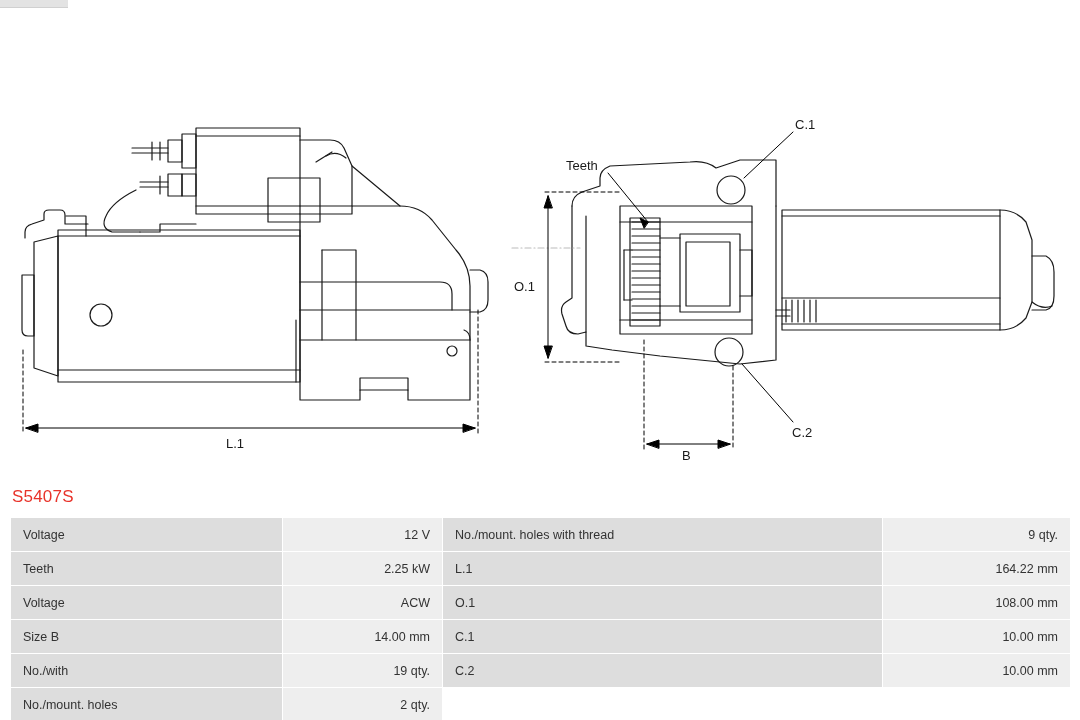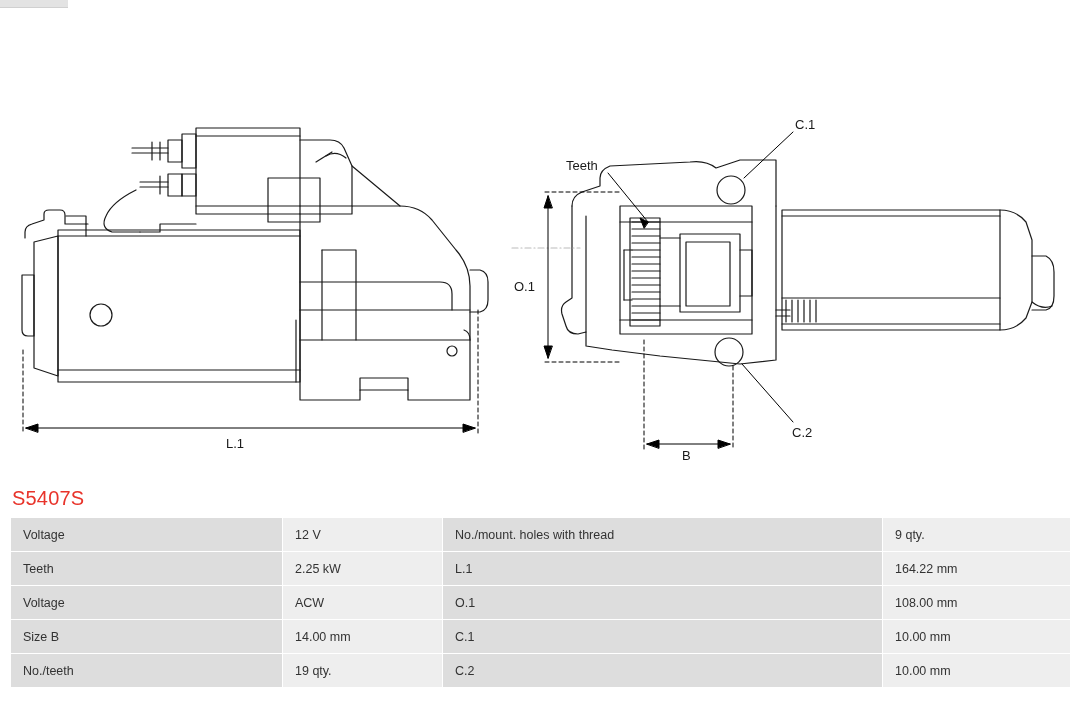--- a/index.html
+++ b/index.html
@@ -37,21 +37,21 @@
     width: 1080px;
     height: 465px;
   }
   .drawing-area svg {
     display: block;
   }
   .part-number {
     position: absolute;
     left: 12px;
     top: 487px;
-    font-size: 20px;
+    font-size: 17px;
     color: #e8332a;
     font-family: "Liberation Sans", sans-serif;
     letter-spacing: 0.2px;
   }
   table.spec {
     position: absolute;
     left: 10px;
     top: 517px;
     width: 1060px;
     border-collapse: collapse;
@@ -63,20 +63,21 @@
     height: 33px;
     padding: 0 12px;
     background: #dddddd;
     color: #333333;
     white-space: nowrap;
     overflow: hidden;
   }
   table.spec td.label {
   }
   table.spec td.value {
+    text-align: right;
     background: #eeeeee;
   }
   table.spec td.empty {
     background: #ffffff;
     border: 1px solid #ffffff;
   }
   col.c1 { width: 272px; }
   col.c2 { width: 160px; }
   col.c3 { width: 440px; }
   col.c4 { width: 188px; }
@@ -255,21 +256,27 @@
         <td class="label">O.1</td>
         <td class="value">108.00 mm</td>
       </tr>
       <tr>
         <td class="label">Size B</td>
         <td class="value">14.00 mm</td>
         <td class="label">C.1</td>
         <td class="value">10.00 mm</td>
       </tr>
       <tr>
-        <td class="label">No./teeth</td>
+        <td class="label">No./with</td>
         <td class="value">19 qty.</td>
         <td class="label">C.2</td>
         <td class="value">10.00 mm</td>
       </tr>
+      <tr>
+        <td class="label">No./mount. holes</td>
+        <td class="value">2 qty.</td>
+        <td class="empty"></td>
+        <td class="empty"></td>
+      </tr>
     </tbody>
   </table>
 
 </div>
 
 </body></html>

